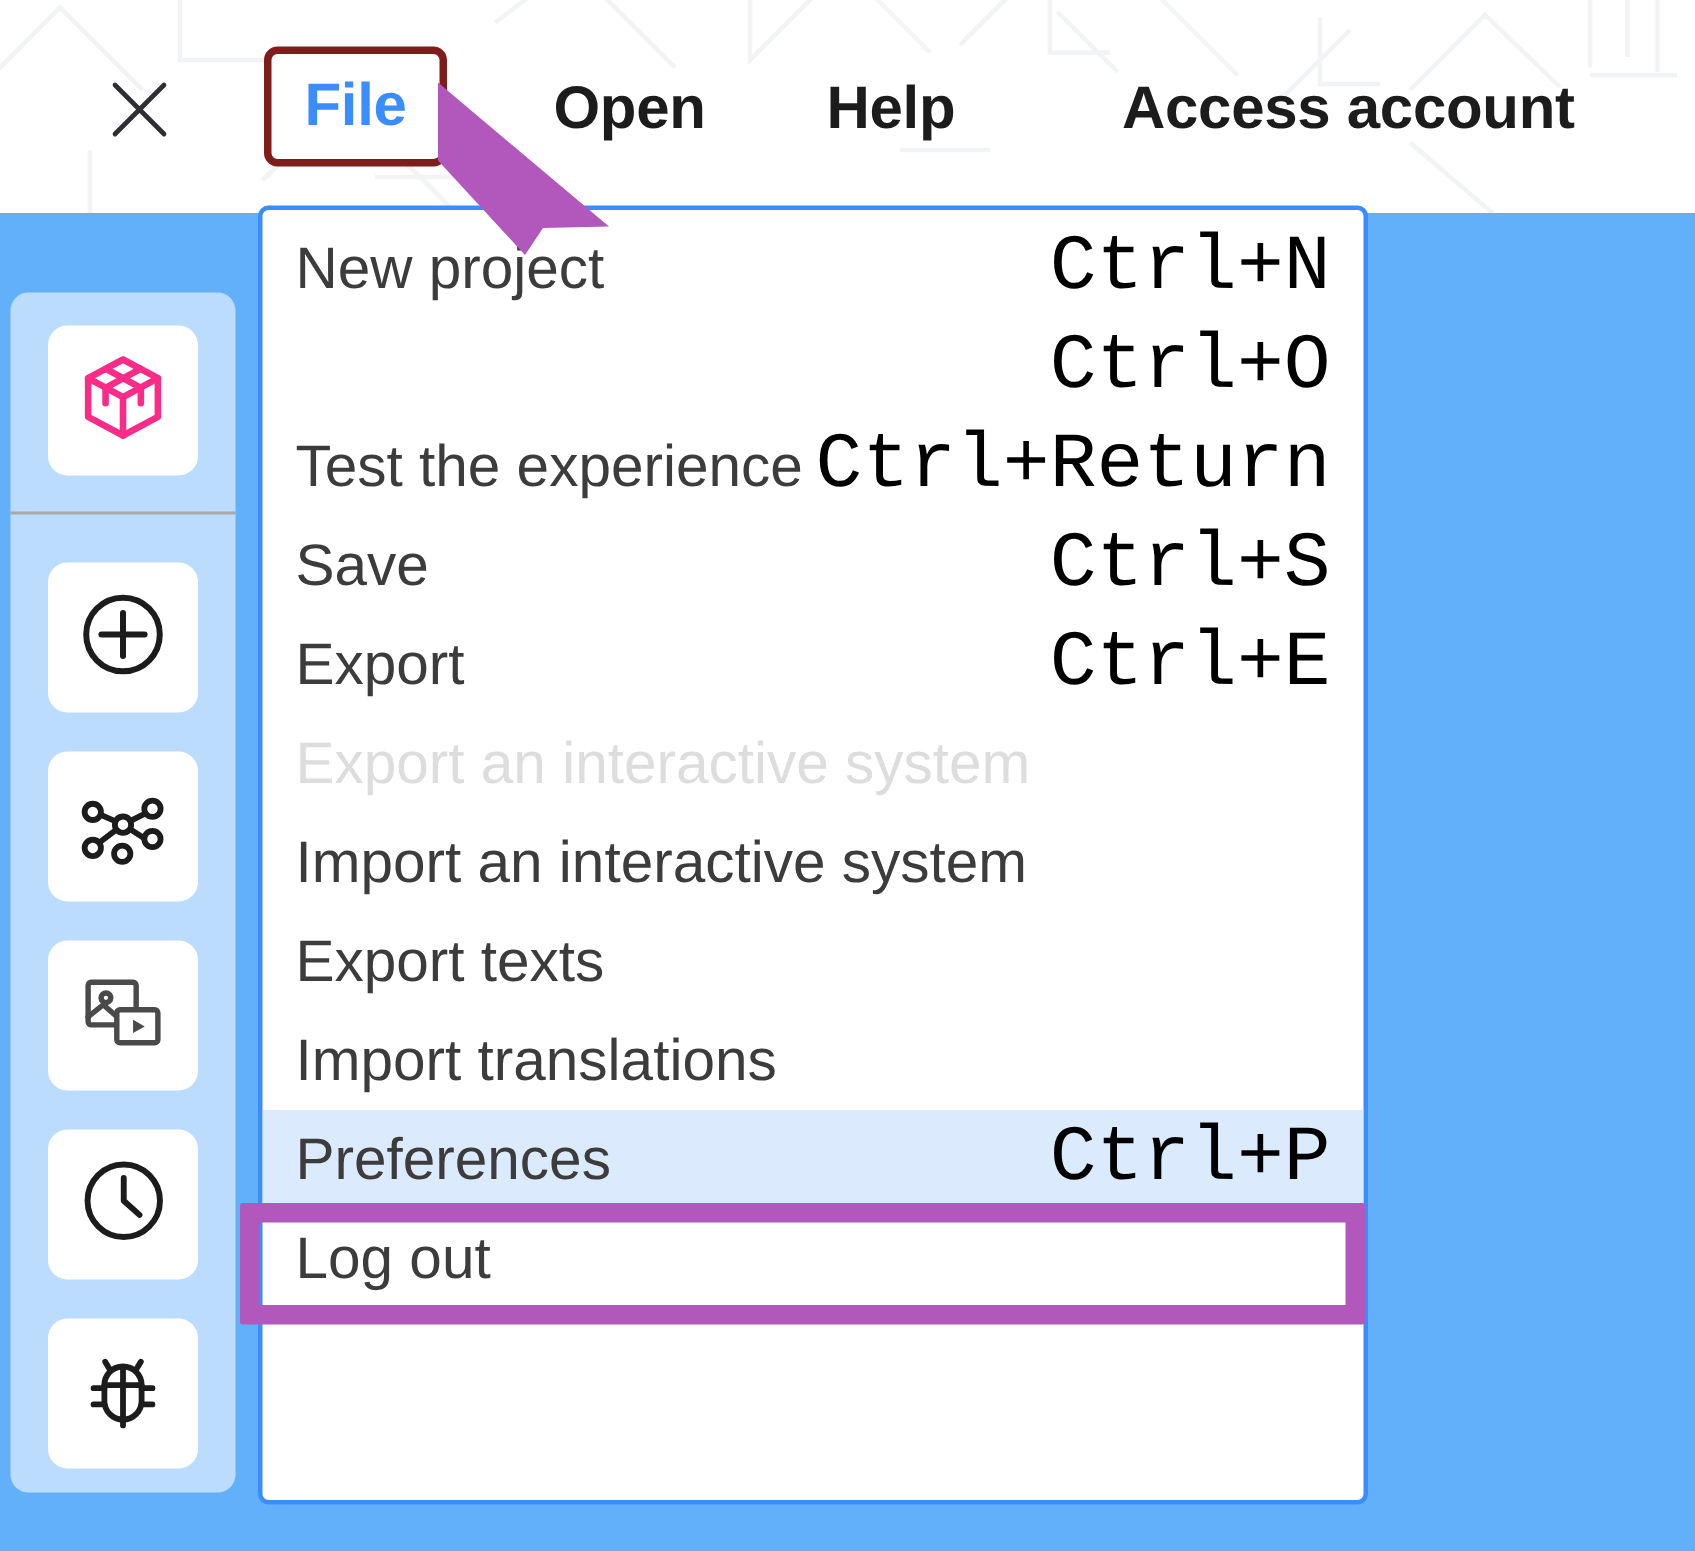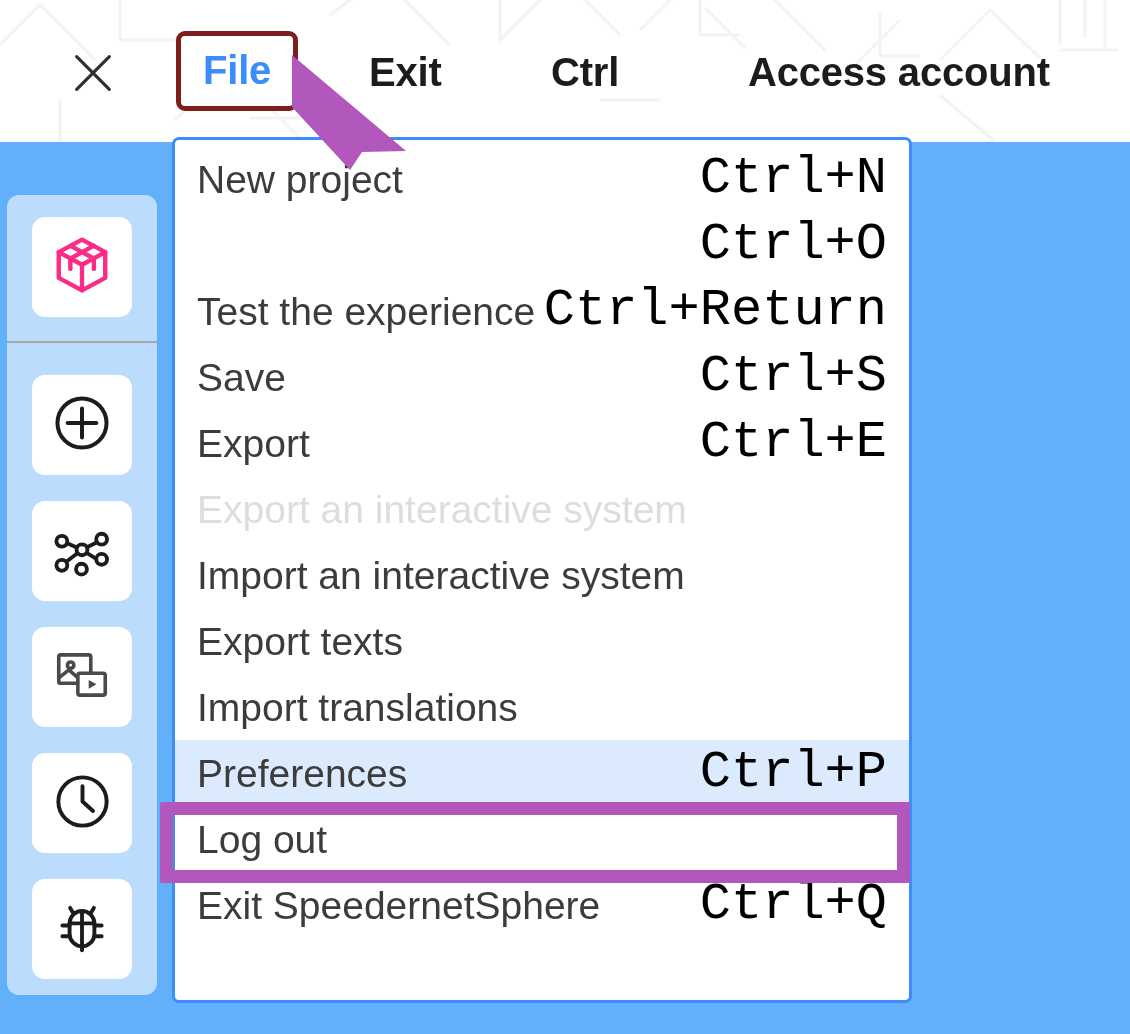--- a/index.html
+++ b/index.html
@@ -206,24 +206,20 @@
         </div>
         <div class="menu-row">
           <span class="label">Import translations</span>
         </div>
         <div class="menu-row highlight">
           <span class="label">Preferences</span>
           <span class="shortcut">Ctrl+P</span>
         </div>
         <div class="menu-row">
           <span class="label">Log out</span>
-        </div>
-        <div class="menu-row">
-          <span class="label">Exit SpeedernetSphere</span>
-          <span class="shortcut">Ctrl+Q</span>
         </div>
       </div>
   </div>
 
   <div class="header">
     <div class="header-pattern">
       <svg width="1130" height="142" viewBox="0 0 1130 142" fill="none" stroke="#f2f3f5" stroke-width="3">
         <path d="M-10 55 L40 5 L95 60"></path>
         <path d="M120 -10 L120 40 L200 40"></path>
         <path d="M175 120 L230 68 L300 138"></path>
@@ -252,22 +248,22 @@
 
     <div class="close-btn">
       <span>
         <svg width="56" height="56" viewBox="0 0 24 24" fill="none" stroke="#2e2e33" stroke-width="1.35" stroke-linecap="round">
           <path d="M5 5 L19 19 M19 5 L5 19"></path>
         </svg>
       </span>
     </div>
 
     <div class="menu-btn active" id="btn-file">File</div>
-    <div class="menu-btn" id="btn-edit">Exit</div>
-    <div class="menu-btn" id="btn-help">Ctrl</div>
+    <div class="menu-btn" id="btn-edit">Open</div>
+    <div class="menu-btn" id="btn-help">Help</div>
     <div class="menu-btn" id="btn-account">Access account</div>
   </div>
 
   <div class="annot-rect"></div>
 
   <div class="cursor-arrow">
     <svg width="130" height="115" viewBox="0 0 130 115">
       <polygon points="4,0 118,96 74,97 62,115 4,52" fill="#b257bb"></polygon>
     </svg>
   </div>

